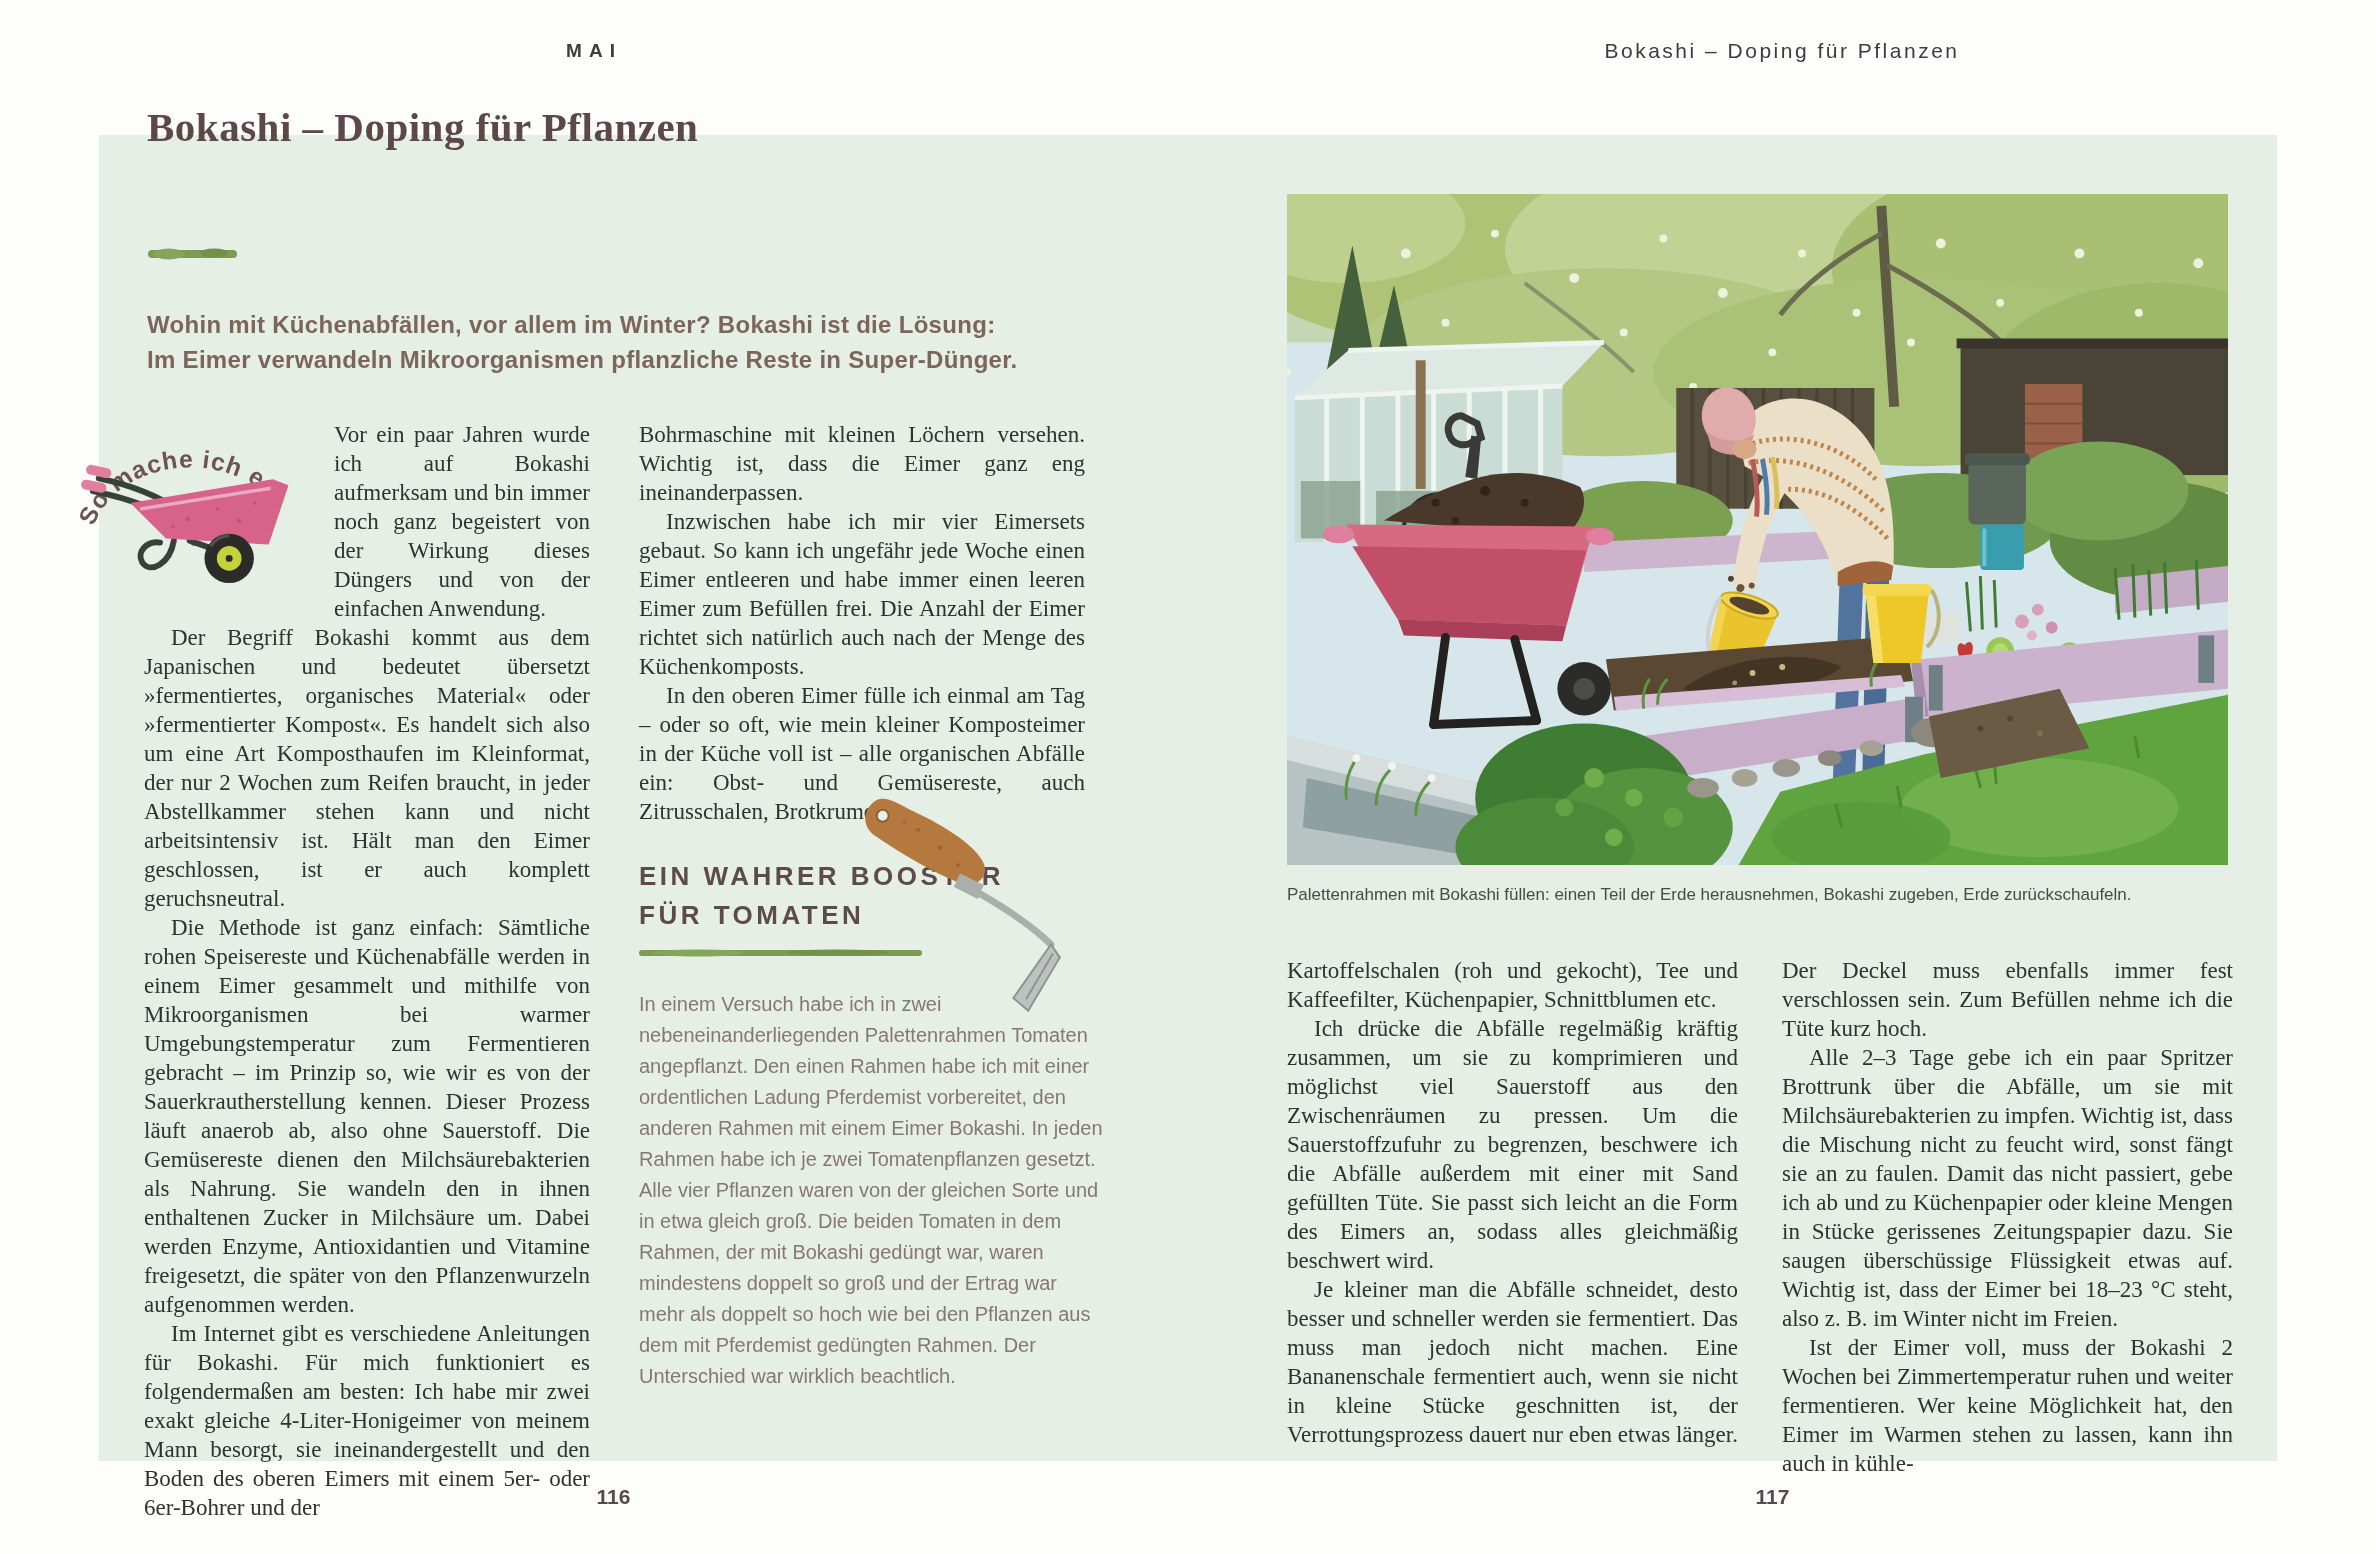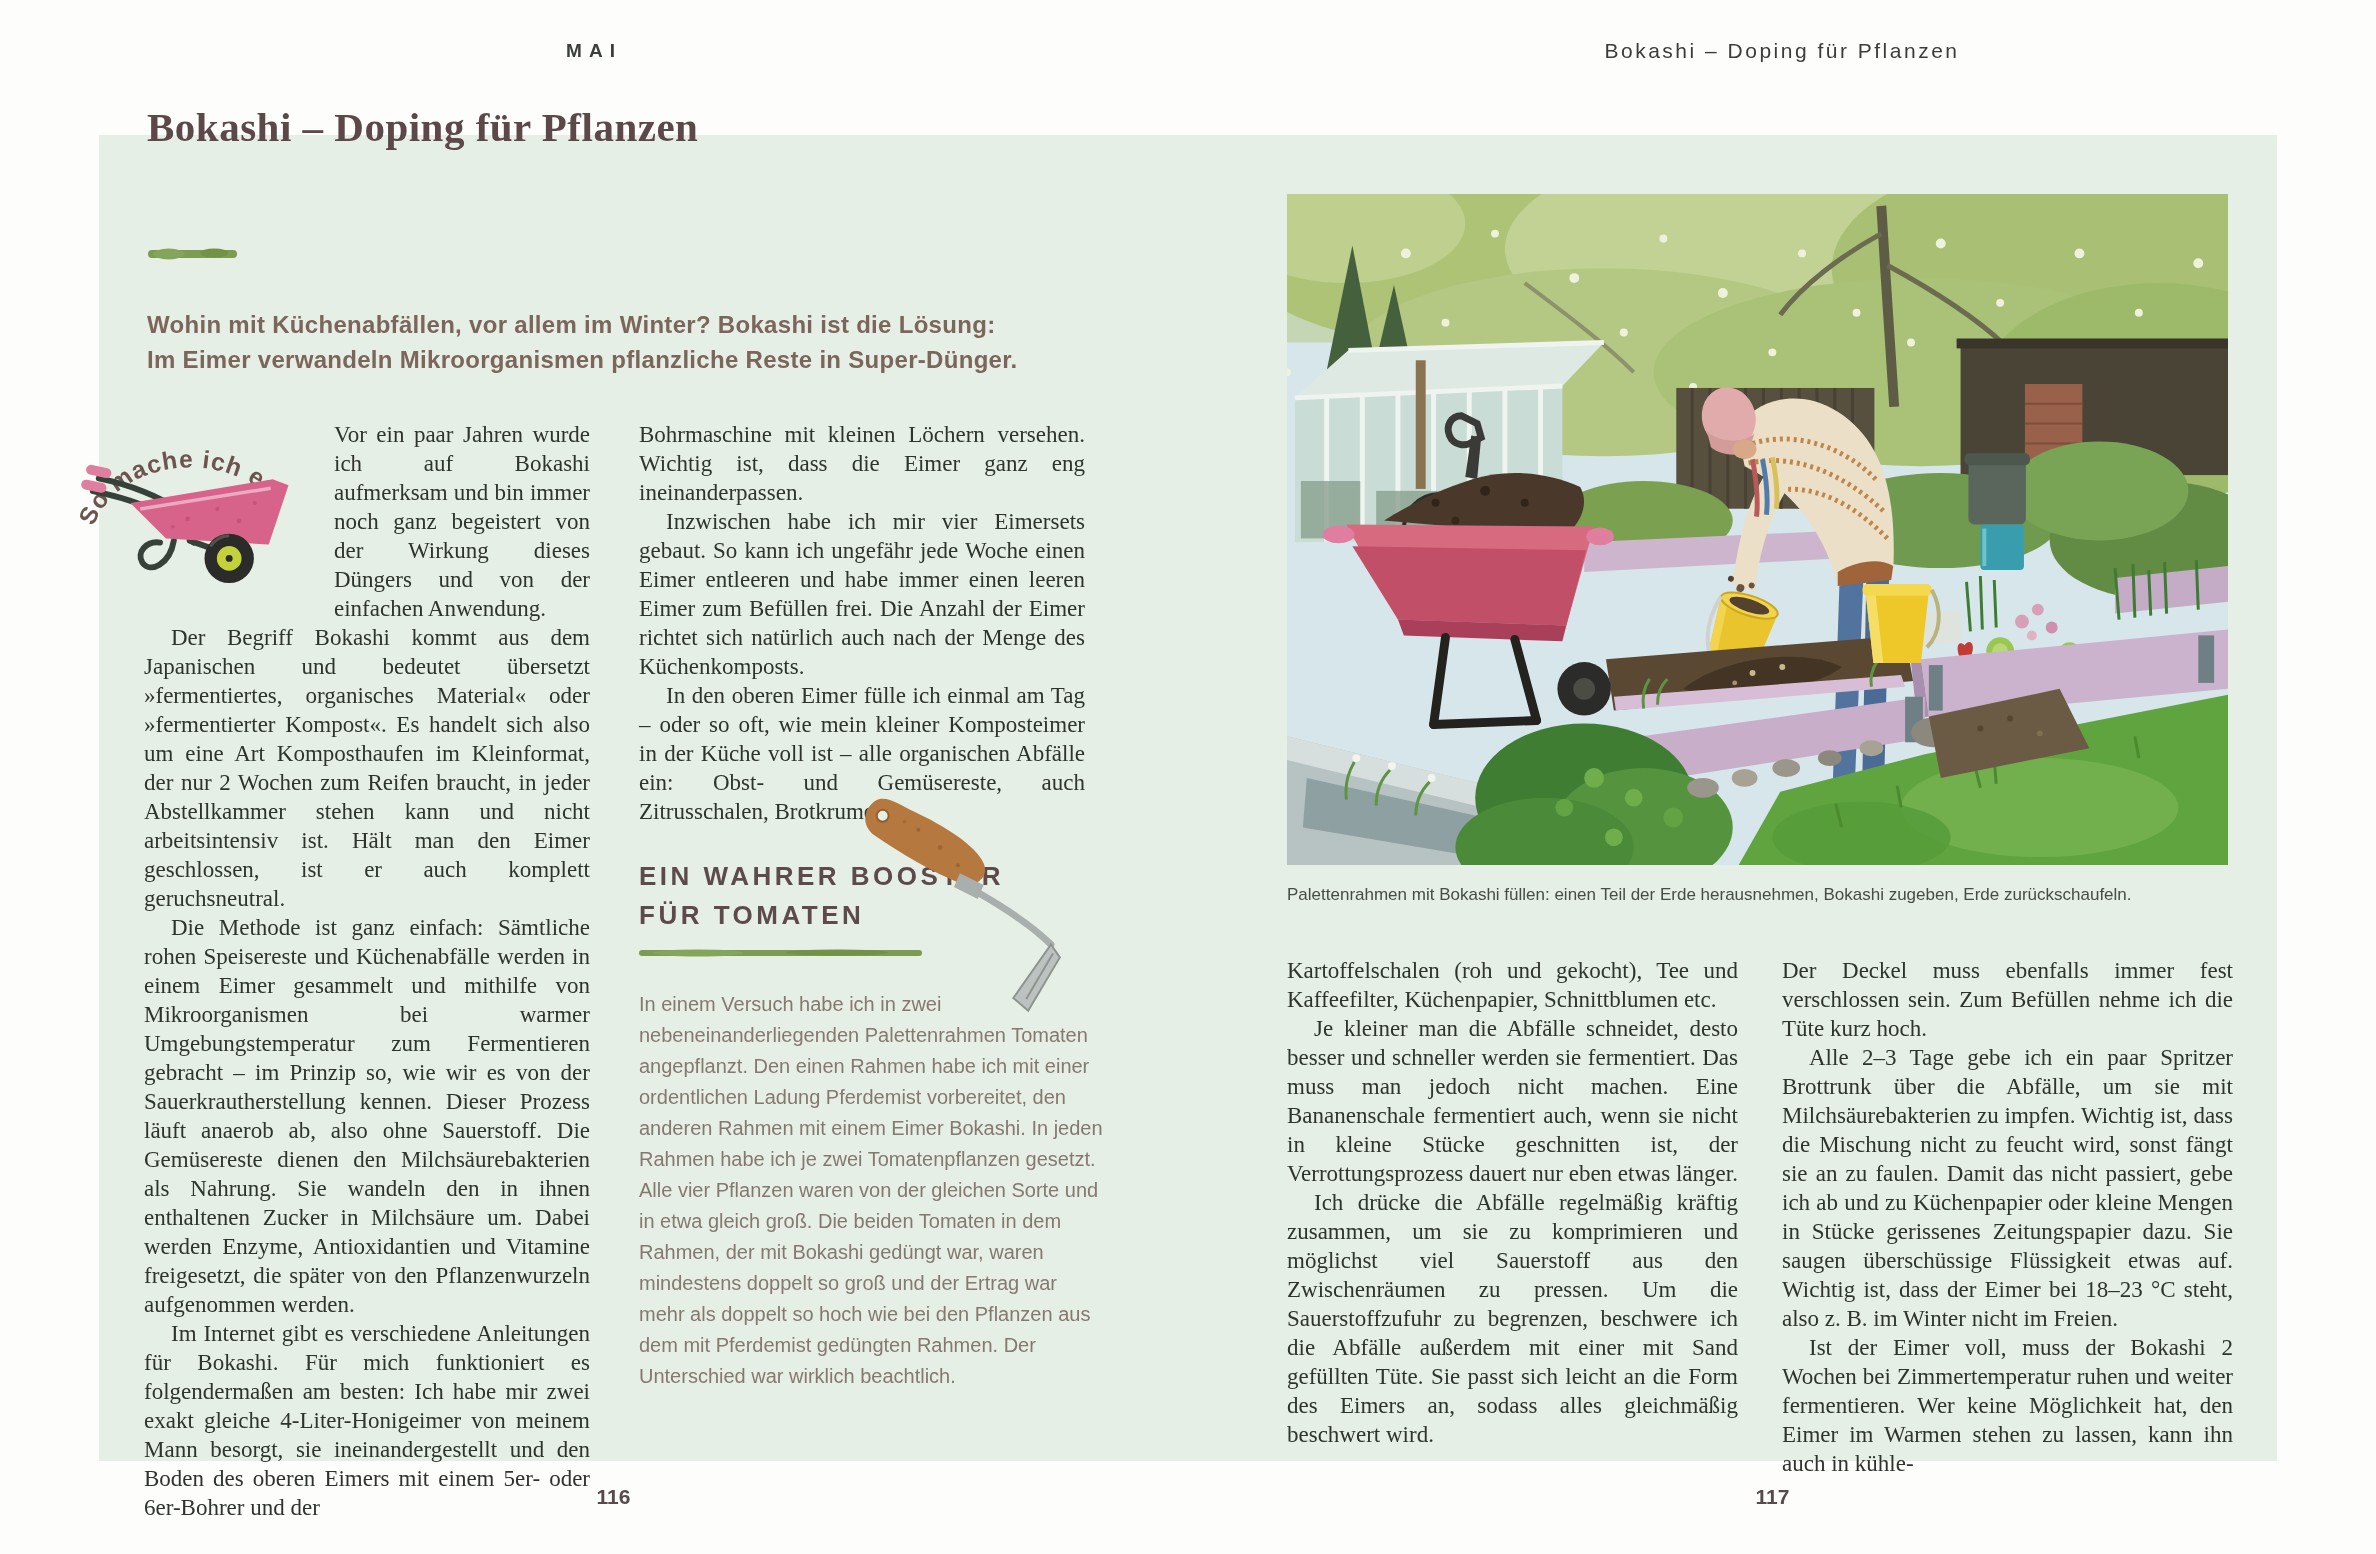--- a/index.html
+++ b/index.html
@@ -428,22 +428,22 @@
       <circle cx="700" cy="540" r="3" fill="#57452f"></circle>
         <circle cx="730" cy="530" r="3" fill="#57452f"></circle>
       <circle cx="760" cy="545" r="3" fill="#816f52"></circle>
     </g>
   </svg>
 
   <div class="caption">Palettenrahmen mit Bokashi füllen: einen Teil der Erde herausnehmen, Bokashi zugeben, Erde zurückschaufeln.</div>
 
   <div class="col col3">
     <p>Kartoffelschalen (roh und gekocht), Tee und Kaffeefilter, Küchenpapier, Schnittblumen etc.</p>
+    <p class="ind">Ich drücke die Abfälle regelmäßig kräftig zusammen, um sie zu komprimieren und möglichst viel Sauerstoff aus den Zwischenräumen zu pressen. Um die Sauerstoffzufuhr zu begrenzen, beschwere ich die Abfälle außerdem mit einer mit Sand gefüllten Tüte. Sie passt sich leicht an die Form des Eimers an, sodass alles gleichmäßig beschwert wird.</p>
     <p class="ind">Je kleiner man die Abfälle schneidet, desto besser und schneller werden sie fermentiert. Das muss man jedoch nicht machen. Eine Bananenschale fermentiert auch, wenn sie nicht in kleine Stücke geschnitten ist, der Verrottungsprozess dauert nur eben etwas länger.</p>
-    <p class="ind">Ich drücke die Abfälle regelmäßig kräftig zusammen, um sie zu komprimieren und möglichst viel Sauerstoff aus den Zwischenräumen zu pressen. Um die Sauerstoffzufuhr zu begrenzen, beschwere ich die Abfälle außerdem mit einer mit Sand gefüllten Tüte. Sie passt sich leicht an die Form des Eimers an, sodass alles gleichmäßig beschwert wird.</p>
   </div>
   <div class="col col4">
     <p>Der Deckel muss ebenfalls immer fest verschlossen sein. Zum Befüllen nehme ich die Tüte kurz hoch.</p>
     <p class="ind">Alle 2–3 Tage gebe ich ein paar Spritzer Brottrunk über die Abfälle, um sie mit Milchsäurebakterien zu impfen. Wichtig ist, dass die Mischung nicht zu feucht wird, sonst fängt sie an zu faulen. Damit das nicht passiert, gebe ich ab und zu Küchenpapier oder kleine Mengen in Stücke gerissenes Zeitungspapier dazu. Sie saugen überschüssige Flüssigkeit etwas auf. Wichtig ist, dass der Eimer bei 18–23 °C steht, also z. B. im Winter nicht im Freien.</p>
     <p class="ind">Ist der Eimer voll, muss der Bokashi 2 Wochen bei Zimmertemperatur ruhen und weiter fermentieren. Wer keine Möglichkeit hat, den Eimer im Warmen stehen zu lassen, kann ihn auch in kühle-</p>
   </div>
 
   <div class="pageno left">116</div>
   <div class="pageno right">117</div>
 

